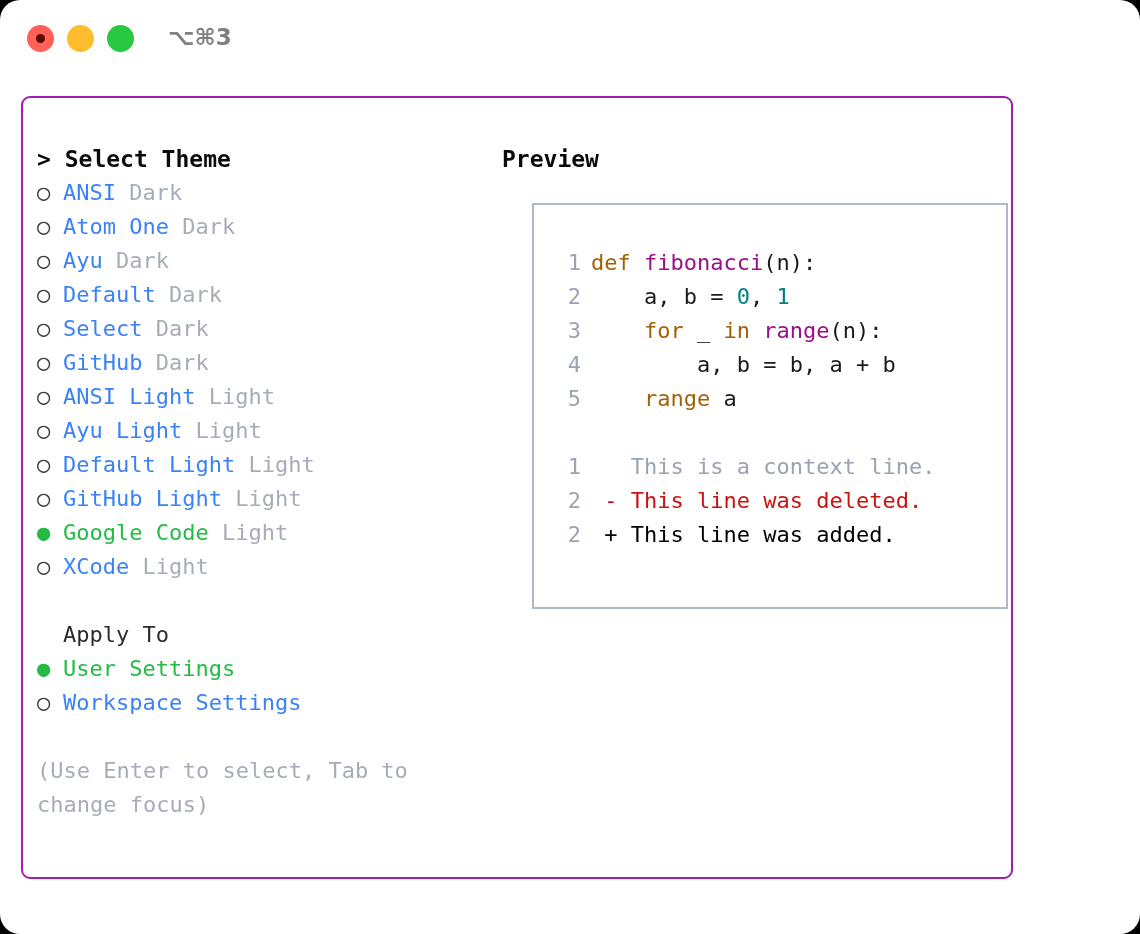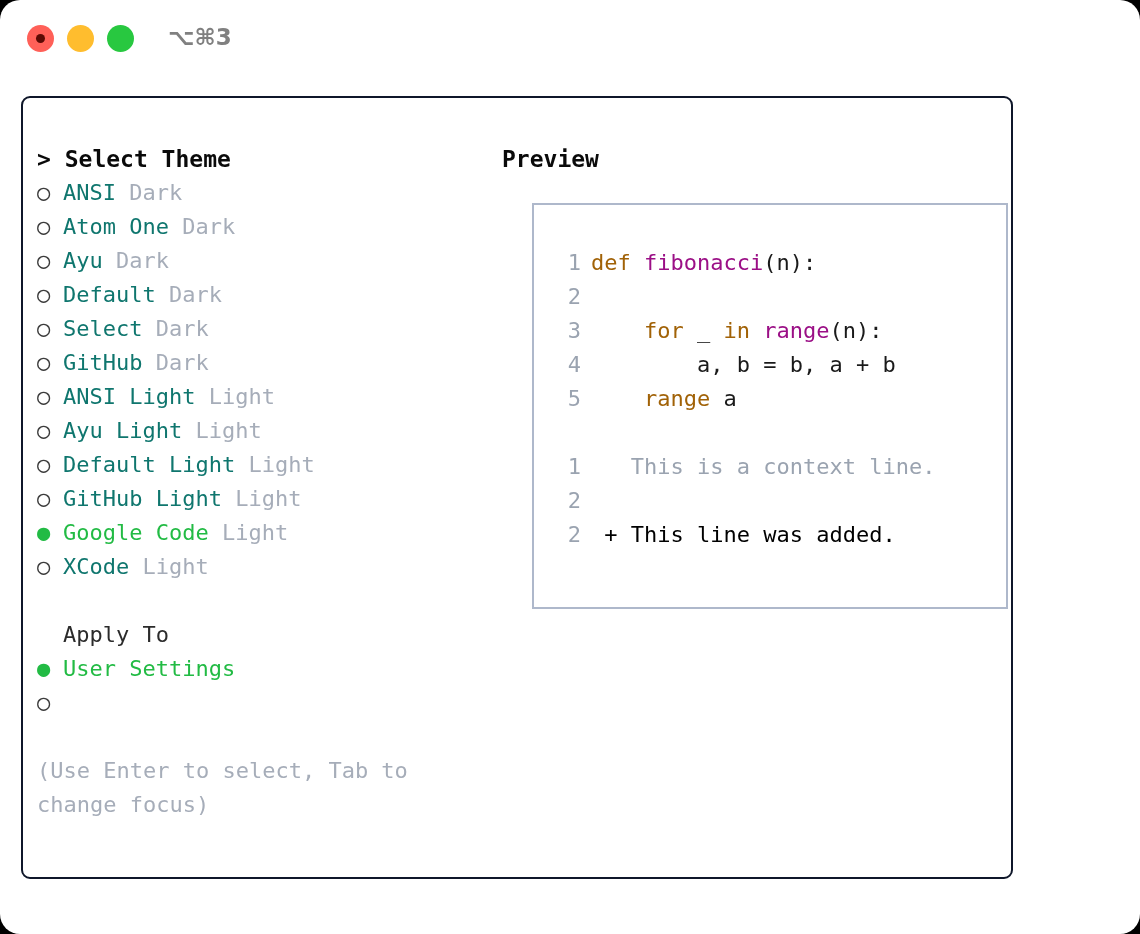--- a/index.html
+++ b/index.html
@@ -70,21 +70,21 @@
     font-family: "DejaVu Sans", "Liberation Sans", sans-serif;
   }
 
   
   #frame {
     position: absolute;
     left: 21px;
     top: 96px;
     width: 992px;
     height: 783px;
-    border: 2px solid #0f172a;
+    border: 2px solid #a21caf;
     border-radius: 9px;
     box-sizing: border-box;
     background: #ffffff;
   }
 
   
   #left-col {
     position: absolute;
     left: 14px;
     top: 44px;
@@ -116,21 +116,21 @@
   }
   .marker {
     display: inline-block;
     width: 26px;
     flex: 0 0 26px;
     font-size: 22px;
     line-height: 34px;
   }
   .marker.sel   { color: #22bb44; }
   .marker.unsel { color: #3c3c3c; }
-  .opt .label    { color: #0f766e; }
+  .opt .label    { color: #3b82f6; }
   .opt .variant  { color: #a6adb9; text-align: right; }
   .opt.selected .label { color: #22bb44; }
   .opt.selected .variant { color: #a6adb9; }
 
   .group-heading {
     font-size: 22px;
     line-height: 34px;
     color: #2b2b2b;
     padding-left: 26px;
     white-space: pre;
@@ -220,42 +220,42 @@
           <div class="opt selected"><span class="marker sel">●</span><span class="label">Google Code</span><span class="label"> </span><span class="variant">Light</span></div>
           <div class="opt"><span class="marker unsel">○</span><span class="label">XCode</span><span class="label"> </span><span class="variant">Light</span></div>
         </div>
 
       <div class="spacer"></div>
 
       <div class="group-heading">Apply To</div>
 
       <div class="opt-list" id="apply-list">
           <div class="opt selected"><span class="marker sel">●</span><span class="label">User Settings</span></div>
-          <div class="opt"><span class="marker unsel">○</span></div>
+          <div class="opt"><span class="marker unsel">○</span><span class="label">Workspace Settings</span></div>
         </div>
 
       <div id="hint">(Use Enter to select, Tab to change focus)</div>
     </div>
 
     <div id="right-col">
       <div class="section-title">Preview</div>
 
       <div id="preview-box">
         <div id="code-area">
           <div id="code-lines">
               <div class="code-line"><span class="lineno">1</span><span class="code-text"><span class="tok-kw">def </span><span class="tok-fn">fibonacci</span><span class="tok-pl">(n):</span></span></div>
-              <div class="code-line"><span class="lineno">2</span></div>
+              <div class="code-line"><span class="lineno">2</span><span class="code-text"><span class="tok-pl">    a, b = </span><span class="tok-num">0</span><span class="tok-pl">, </span><span class="tok-num">1</span></span></div>
               <div class="code-line"><span class="lineno">3</span><span class="code-text"><span class="tok-pl">    </span><span class="tok-kw">for</span><span class="tok-pl"> _ </span><span class="tok-kw">in</span><span class="tok-pl"> </span><span class="tok-fn">range</span><span class="tok-pl">(n):</span></span></div>
               <div class="code-line"><span class="lineno">4</span><span class="code-text"><span class="tok-pl">        a, b = b, a + b</span></span></div>
               <div class="code-line"><span class="lineno">5</span><span class="code-text"><span class="tok-pl">    </span><span class="tok-kw">range</span><span class="tok-pl"> a</span></span></div>
             </div>
           <div class="diff-gap"></div>
           <div id="diff-lines">
               <div class="code-line"><span class="lineno">1</span><span class="diff-context">   This is a context line.</span></div>
-              <div class="code-line"><span class="lineno">2</span></div>
+              <div class="code-line"><span class="lineno">2</span><span class="diff-del"> - This line was deleted.</span></div>
               <div class="code-line"><span class="lineno">2</span><span class="diff-add"> + This line was added.</span></div>
             </div>
         </div>
       </div>
     </div>
 
   </div>
 </div>
 
 </body></html>

